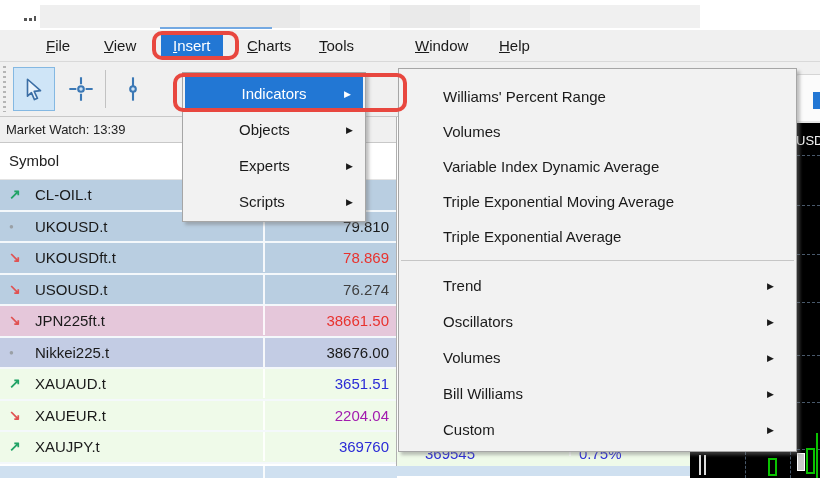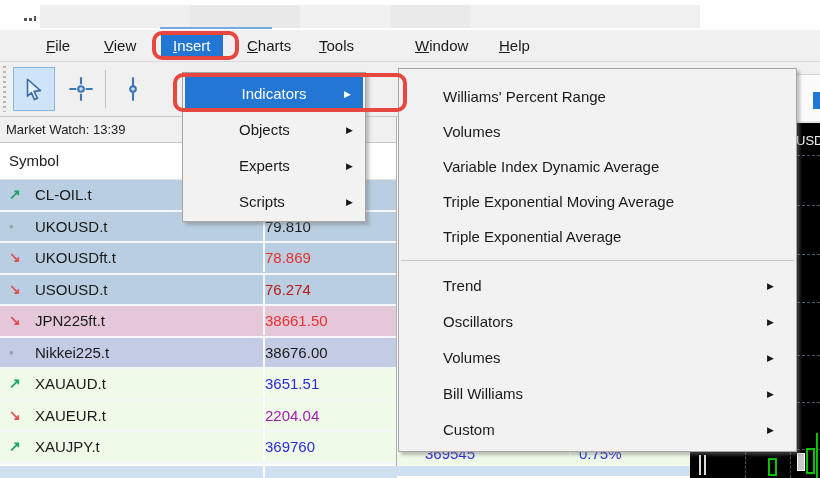--- a/index.html
+++ b/index.html
@@ -51,21 +51,21 @@
               border-bottom:1px solid #c8c8c8; font-size:13px; line-height:25px; padding-left:6px; color:#222; }
   .mw-colhead { position:absolute; left:0; top:26px; width:100%; height:37px; background:#fff;
                 border-bottom:1px solid #e3e3e3; font-size:15px; line-height:36px; padding-left:9px; color:#222; }
   .mw-rows { position:absolute; left:0; top:63px; width:100%; }
   .mw-row { position:relative; width:100%; height:31.5px; border-bottom:2px solid #f4f8fb; }
   .mw-arrow { position:absolute; left:9px; top:0; width:22px; height:29px; line-height:29px;
               font-size:14px; font-weight:bold; }
   .mw-arrow.dot{ font-size:8px; }
   .mw-sym { position:absolute; left:35px; top:0; height:29px; line-height:29px; font-size:15px; }
   .mw-price { position:absolute; left:263px; top:0; width:131px; height:29px; line-height:29px;
-              font-size:15px; text-align:left; padding-right:5px;
+              font-size:15px; text-align:right; padding-right:5px;
               border-left:2px solid rgba(255,255,255,.85); }
   .mw-partial { position:absolute; left:0; top:349px; width:397px; height:12px; background:#cfe0f0; }
   .mw-partial .d{position:absolute;left:263px;top:0;width:2px;height:12px;background:rgba(255,255,255,.85);}
   
   .ext-green { position:absolute; left:397px; top:452px; width:293px; height:24px;
                background:#effae9; overflow:hidden; z-index:1; }
   .ext-green span { position:absolute; top:-8px; font-size:15px; line-height:20px; }
   .ext-v1 { left:28px; } .ext-v2 { left:182px; }
   .ext-div { position:absolute; left:172px; top:0; width:2px; height:12px; background:rgba(255,255,255,.9); }
   .ext-blue { position:absolute; left:397px; top:466px; width:293px; height:10px; background:#cfe0f0; z-index:1; }
@@ -184,21 +184,21 @@
         <span class="mw-price" style="color: rgb(26, 26, 26);">79.810</span>
       </div>
       <div class="mw-row" style="background-color: rgb(185, 206, 225);">
         <span class="mw-arrow" style="color: rgb(224, 82, 82);">↘</span>
         <span class="mw-sym">UKOUSDft.t</span>
         <span class="mw-price" style="color: rgb(232, 50, 46);">78.869</span>
       </div>
       <div class="mw-row" style="background-color: rgb(185, 206, 225);">
         <span class="mw-arrow" style="color: rgb(224, 82, 82);">↘</span>
         <span class="mw-sym">USOUSD.t</span>
-        <span class="mw-price" style="color: #b91c1c;">76.274</span>
+        <span class="mw-price" style="color: #404040;">76.274</span>
       </div>
       <div class="mw-row" style="background-color: rgb(229, 199, 218);">
         <span class="mw-arrow" style="color: rgb(224, 82, 82);">↘</span>
         <span class="mw-sym">JPN225ft.t</span>
         <span class="mw-price" style="color: rgb(232, 50, 46);">38661.50</span>
       </div>
       <div class="mw-row" style="background-color: rgb(195, 204, 228);">
         <span class="mw-arrow dot" style="color: rgb(154, 160, 166);">●</span>
         <span class="mw-sym">Nikkei225.t</span>
         <span class="mw-price" style="color: rgb(26, 26, 26);">38676.00</span>

